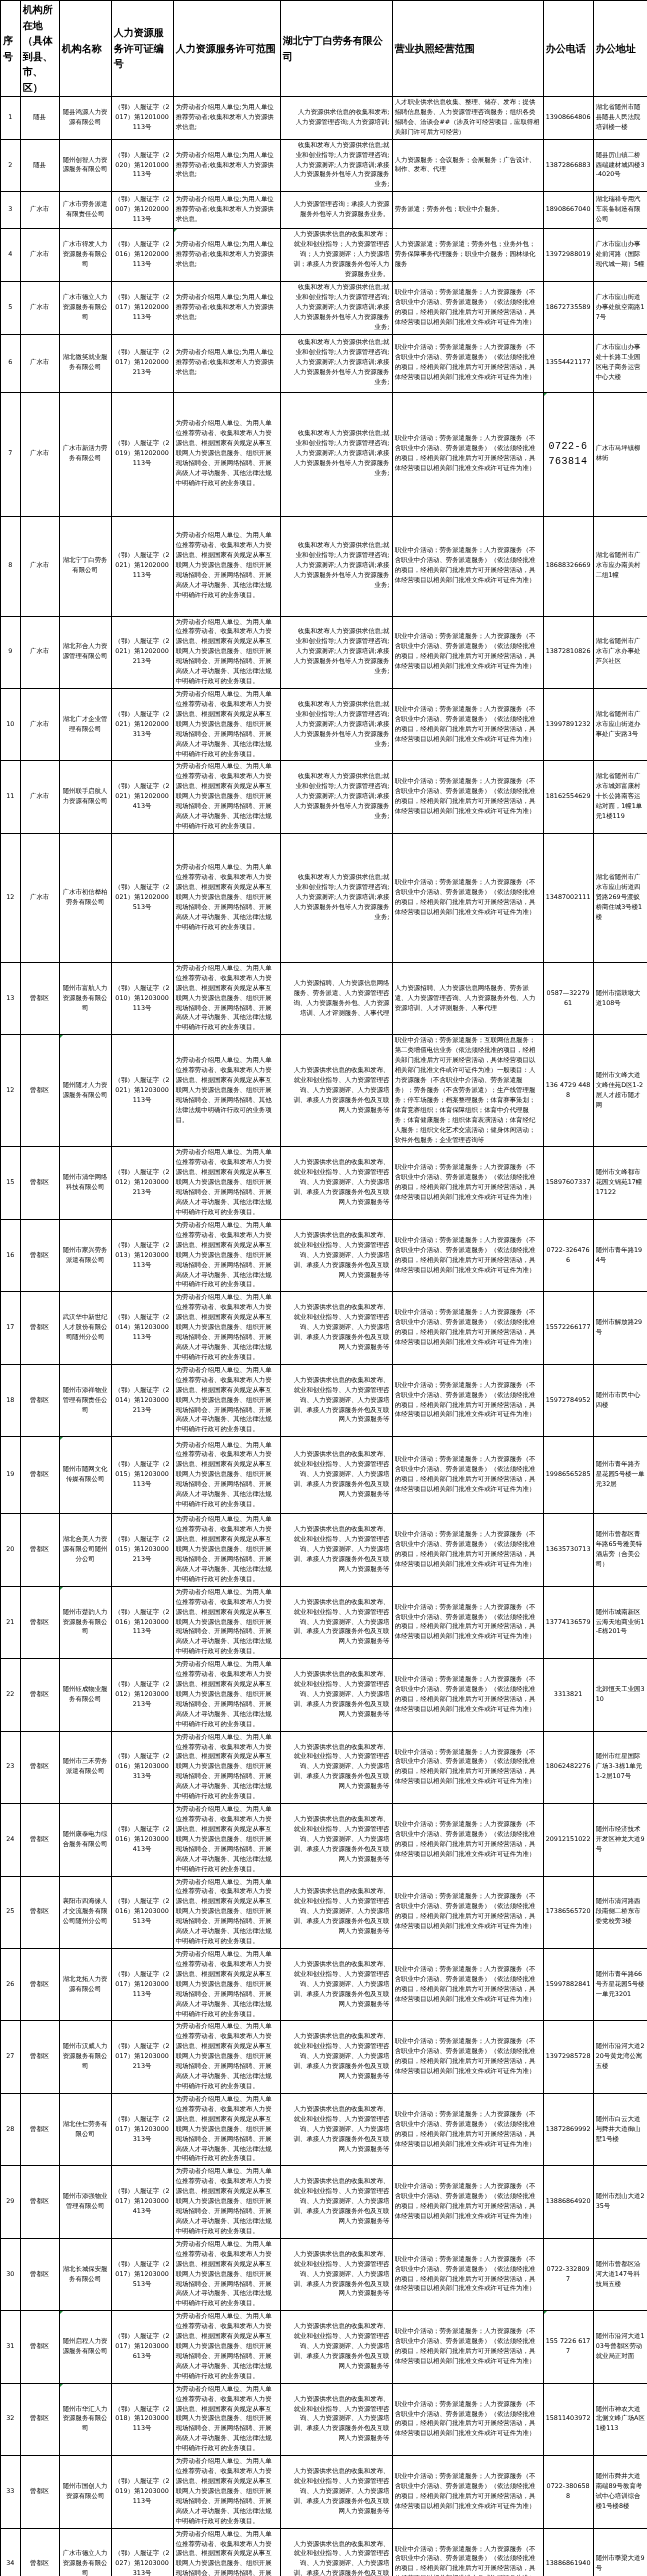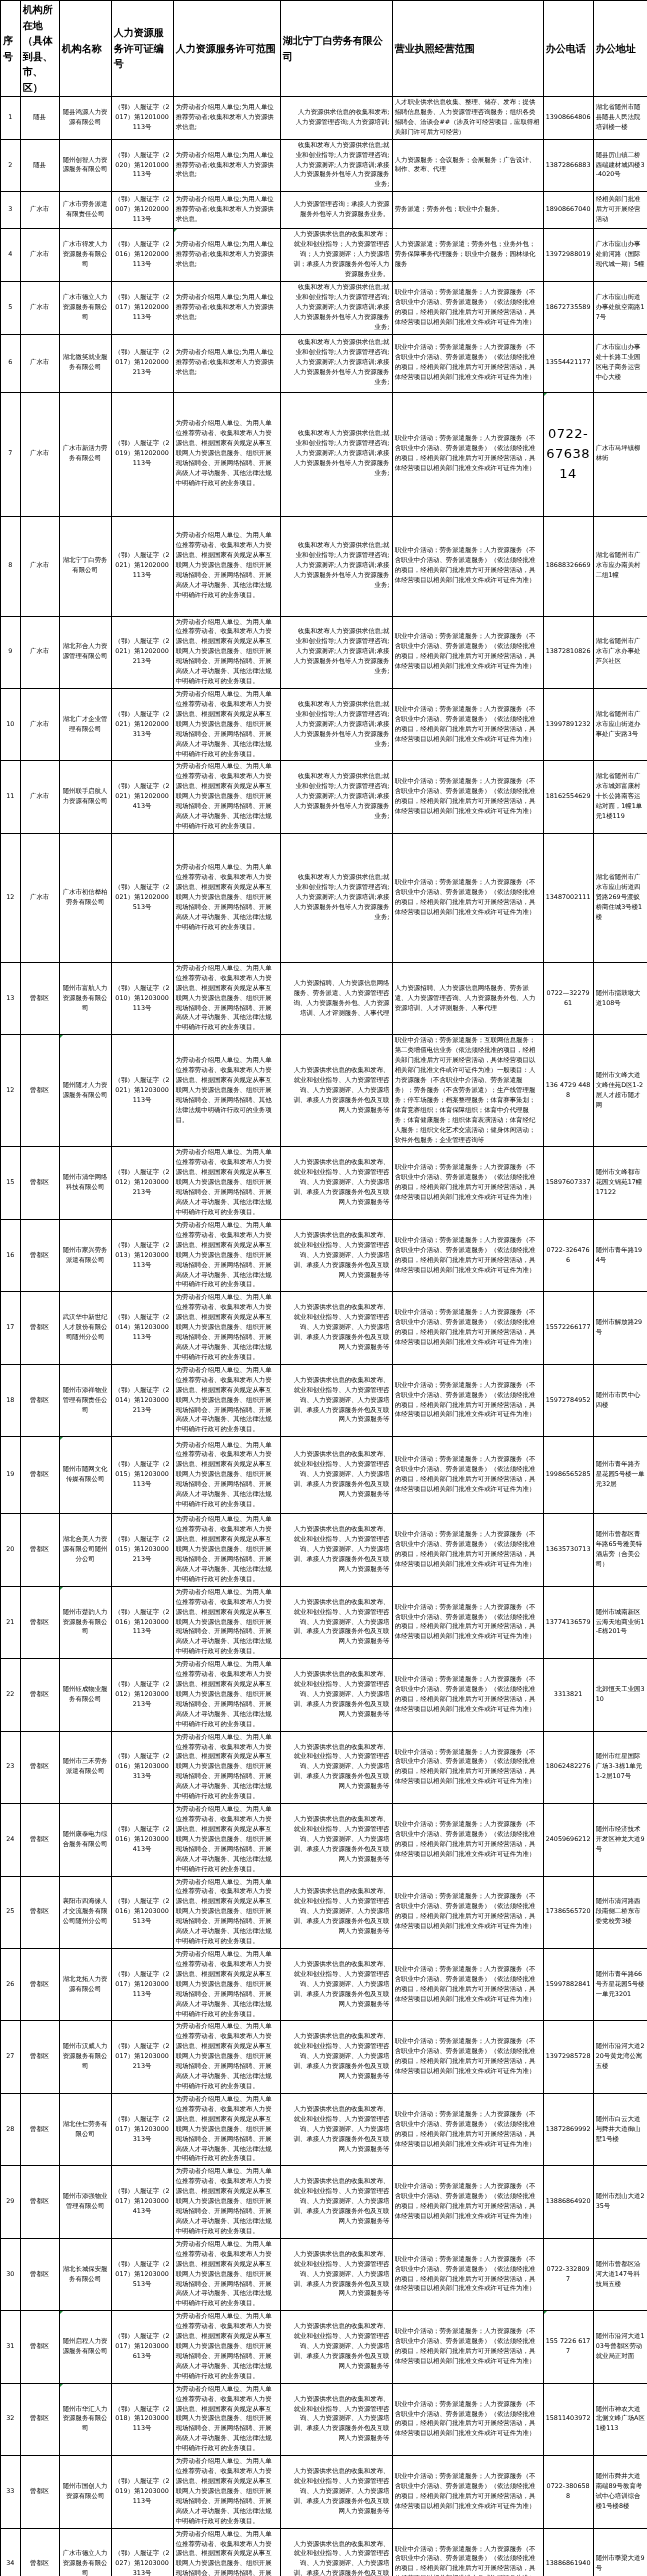--- a/index.html
+++ b/index.html
@@ -5,21 +5,21 @@
   html,body{margin:0;padding:0;background:#ffffff;}
   body{width:647px;font-family:"DejaVu Sans",sans-serif;color:#000;}
   table{border-collapse:collapse;table-layout:fixed;width:647px;}
   th,td{border:0.5px solid #000;padding:1px 2.1px;font-size:6.4px;line-height:1.55;
         vertical-align:middle;word-break:break-all;position:relative;}
   thead tr{height:50px;}
   th{font-weight:bold;font-size:10px;text-align:left;}
   .col-n,.col-l,.col-m,.col-c,.col-p{text-align:center;}
   .col-f{text-align:right;padding-left:11px;}
   .col-s,.col-b,.col-a{text-align:left;}
-  .big-phone{font-size:13px;letter-spacing:0.5px;}
+  .big-phone{font-size:10px;letter-spacing:0.5px;font-family:Liberation Mono, monospace;}
   .gtri{position:absolute;top:0;left:0;width:0;height:0;
         border-top:3.1px solid #1f8a3b;border-right:3.1px solid transparent;}
 </style>
 </head>
 <body>
 
 <table>
   <colgroup>
     <col style="width:19.6px">
       <col style="width:39px">
@@ -69,21 +69,21 @@
       </tr>
       <tr style="height: 37px;">
         <td class="col-n">3</td>
         <td class="col-l">广水市</td>
         <td class="col-m">广水市劳务派遣有限责任公司</td>
         <td class="col-c">（鄂）人服证字（2007）第1202000113号</td>
         <td class="col-s">为劳动者介绍用人单位;为用人单位推荐劳动者;收集和发布人力资源供求信息。</td>
         <td class="col-f">人力资源管理咨询；承接人力资源服务外包等人力资源服务业务。</td>
         <td class="col-b">劳务派遣；劳务外包；职业中介服务。</td>
         <td class="col-p">18908667040</td>
-        <td class="col-a">经相关部门批准后方可开展经营活动</td>
+        <td class="col-a">湖北瑞祥专用汽车装备制造有限公司</td>
       </tr>
       <tr style="height: 51px;">
         <td class="col-n">4</td>
         <td class="col-l">广水市</td>
         <td class="col-m">广水市得发人力资源服务有限公司</td>
         <td class="col-c">（鄂）人服证字（2016）第1202000113号</td>
         <td class="col-s"><span class="gtri"></span>为劳动者介绍用人单位;为用人单位推荐劳动者;收集和发布人力资源供求信息;</td>
         <td class="col-f">人力资源供求信息的收集和发布；就业和创业指导；人力资源管理咨询；人力资源测评；人力资源培训；承接人力资源服务外包等人力资源服务业务。</td>
         <td class="col-b">人力资源派遣；劳务派遣；劳务外包；业务外包；劳务保障事务代理服务；职业中介服务；园林绿化服务</td>
         <td class="col-p">13972988019</td>
@@ -178,21 +178,21 @@
         <td class="col-a">湖北省随州市广水市应山街道四贤路269号渡蚁桥商住城3号楼1楼</td>
       </tr>
       <tr style="height: 70px;">
         <td class="col-n">13</td>
         <td class="col-l">曾都区</td>
         <td class="col-m">随州市富航人力资源服务有限公司</td>
         <td class="col-c">（鄂）人服证字（2010）第1203000113号</td>
         <td class="col-s">为劳动者介绍用人单位、为用人单位推荐劳动者、收集和发布人力资源信息、根据国家有关规定从事互联网人力资源信息服务、组织开展现场招聘会、开展网络招聘、开展高级人才寻访服务、其他法律法规中明确许行政可的业务项目。</td>
         <td class="col-f">人力资源招聘、人力资源信息网络服务、劳务派遣、人力资源管理咨询、人力资源服务外包、人力资源培训、人才评测服务、人事代理</td>
         <td class="col-b">人力资源招聘、人力资源信息网络服务、劳务派遣、人力资源管理咨询、人力资源服务外包、人力资源培训、人才评测服务、人事代理</td>
-        <td class="col-p">0722—3227961</td>
+        <td class="col-p">0587—3227961</td>
         <td class="col-a">随州市擂鼓墩大道108号</td>
       </tr>
       <tr style="height: 90px;">
         <td class="col-n">12</td>
         <td class="col-l">曾都区</td>
         <td class="col-m"><span class="gtri"></span>随州随才人力资源服务有限公司</td>
         <td class="col-c">（鄂）人服证字（2021）第1203000113号</td>
         <td class="col-s">为劳动者介绍用人单位、为用人单位推荐劳动者、收集和发布人力资源信息、根据国家有关规定从事互联网人力资源信息服务、组织开展现场招聘会、开展网络招聘、其他法律法规中明确许行政可的业务项目。</td>
         <td class="col-f">人力资源供求信息的收集和发布、就业和创业指导、人力资源管理咨询、人力资源测评、人力资源培训、承接人力资源服务外包及互联网人力资源服务等</td>
         <td class="col-b">职业中介活动；劳务派遣服务；互联网信息服务；第二类增值电信业务（依法须经批准的项目，经相关部门批准后方可开展经营活动，具体经营项目以相关部门批准文件或许可证件为准）一般项目：人力资源服务（不含职业中介活动、劳务派遣服务）；劳务服务（不含劳务派遣）；生产线管理服务；停车场服务；档案整理服务；体育赛事策划；体育竞赛组织；体育保障组织；体育中介代理服务；体育健康服务；组织体育表演活动；体育经纪人服务；组织文化艺术交流活动；健身休闲活动；软件外包服务；企业管理咨询等</td>
@@ -299,21 +299,21 @@
         <td class="col-a">随州市红星国际广场3-3栋1单元1-2层107号</td>
       </tr>
       <tr style="height: 54px;">
         <td class="col-n">24</td>
         <td class="col-l">曾都区</td>
         <td class="col-m">随州康泰电力综合服务有限公司</td>
         <td class="col-c">（鄂）人服证字（2016）第1203000413号</td>
         <td class="col-s">为劳动者介绍用人单位、为用人单位推荐劳动者、收集和发布人力资源信息、根据国家有关规定从事互联网人力资源信息服务、组织开展现场招聘会、开展网络招聘、开展高级人才寻访服务、其他法律法规中明确许行政可的业务项目。</td>
         <td class="col-f">人力资源供求信息的收集和发布、就业和创业指导、人力资源管理咨询、人力资源测评、人力资源培训、承接人力资源服务外包及互联网人力资源服务等</td>
         <td class="col-b">职业中介活动；劳务派遣服务；人力资源服务（不含职业中介活动、劳务派遣服务）（依法须经批准的项目，经相关部门批准后方可开展经营活动，具体经营项目以相关部门批准文件或许可证件为准）</td>
-        <td class="col-p">24059696212</td>
+        <td class="col-p">20912151022</td>
         <td class="col-a">随州市经济技术开发区神龙大道9号</td>
       </tr>
       <tr style="height: 72px;">
         <td class="col-n">25</td>
         <td class="col-l">曾都区</td>
         <td class="col-m">襄阳市四海缘人才交流服务有限公司随州分公司</td>
         <td class="col-c">（鄂）人服证字（2016）第1203000513号</td>
         <td class="col-s">为劳动者介绍用人单位、为用人单位推荐劳动者、收集和发布人力资源信息、根据国家有关规定从事互联网人力资源信息服务、组织开展现场招聘会、开展网络招聘、开展高级人才寻访服务、其他法律法规中明确许行政可的业务项目。</td>
         <td class="col-f">人力资源供求信息的收集和发布、就业和创业指导、人力资源管理咨询、人力资源测评、人力资源培训、承接人力资源服务外包及互联网人力资源服务等</td>
         <td class="col-b">职业中介活动；劳务派遣服务；人力资源服务（不含职业中介活动、劳务派遣服务）（依法须经批准的项目，经相关部门批准后方可开展经营活动，具体经营项目以相关部门批准文件或许可证件为准）</td>

